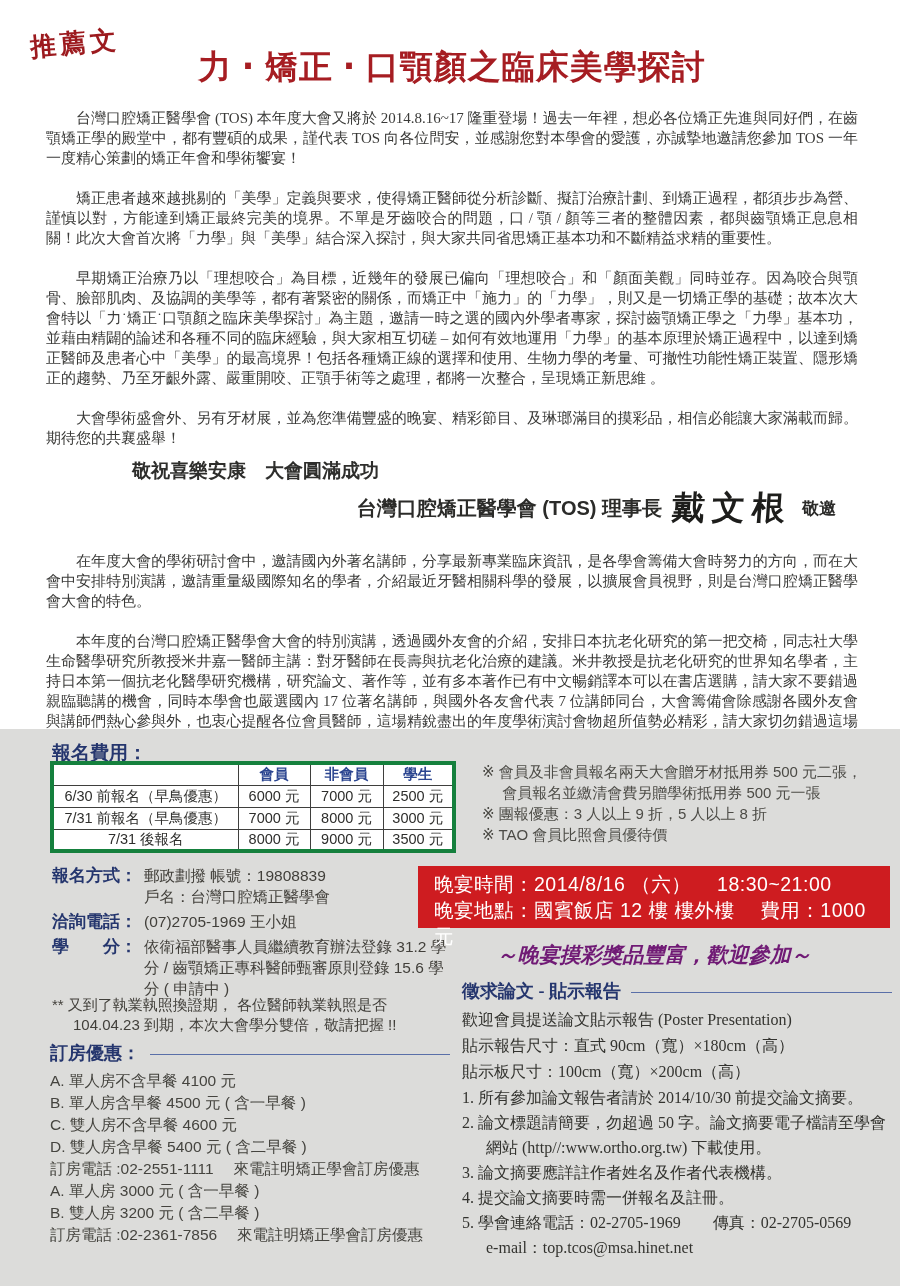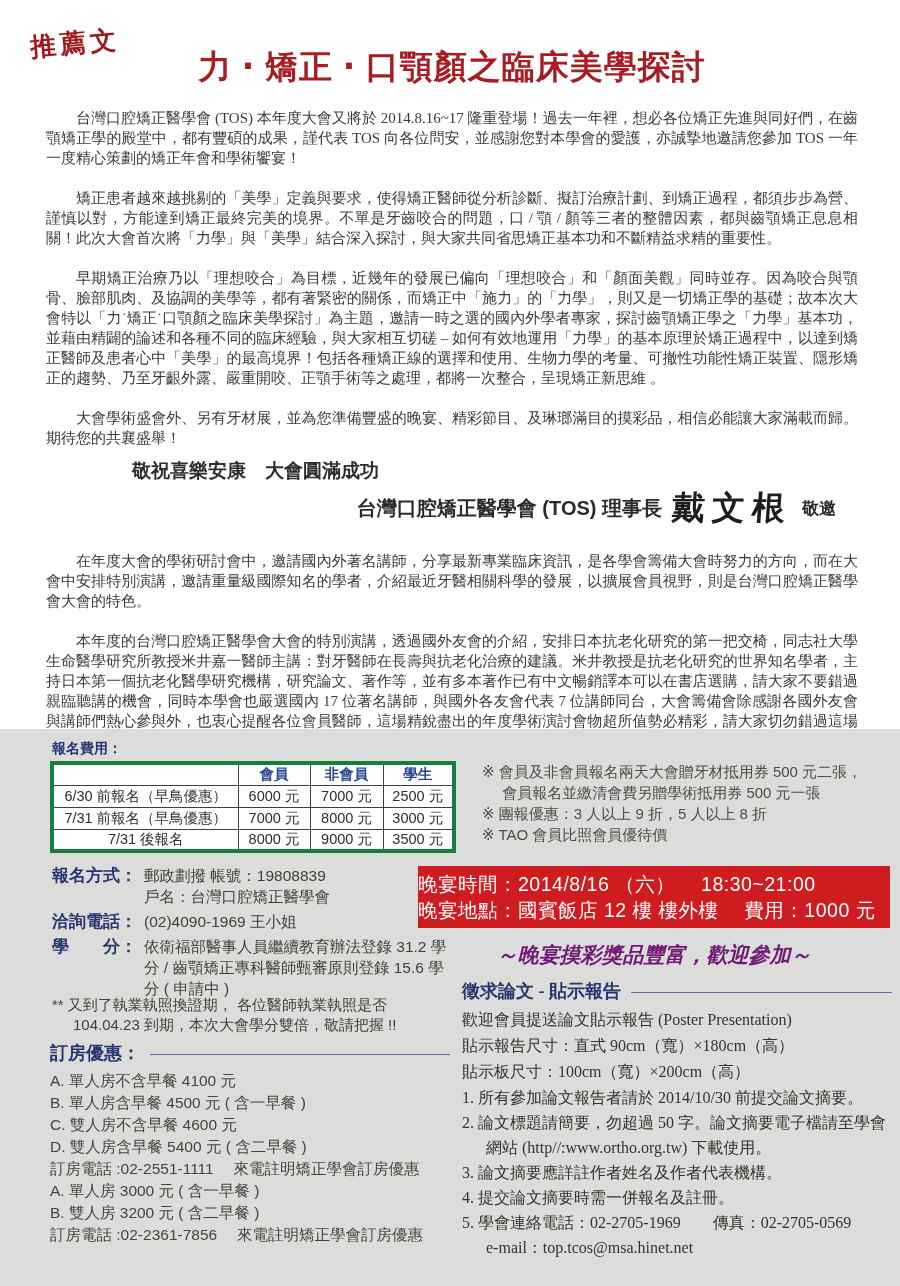--- a/index.html
+++ b/index.html
@@ -22,21 +22,21 @@
   .sig-org { font-family:"Liberation Sans","DejaVu Sans",sans-serif; font-weight:bold;
              font-size:20px; color:#2b2b29; }
   .sig-name { font-size:33px; font-weight:bold; letter-spacing:7px; color:#1d1d1b;
               transform:skewX(-4deg); }
   .sig-suffix { font-size:17px; font-weight:bold; color:#2b2b29; }
 
   
   .bottom { position:relative; width:900px; height:557px; background:#dcdcda;
             font-family:"Liberation Sans","DejaVu Sans",sans-serif; color:#45443f; }
   .navy-h { font-family:"Liberation Serif","DejaVu Serif",serif; font-weight:bold;
-            color:#25366e; font-size:14px; }
+            color:#25366e; font-size:19px; }
   .fees-heading { position:absolute; left:52px; top:11px; }
   table.fees { position:absolute; left:50px; top:32px; border-collapse:collapse;
                background:#fff; border:4px solid #15803d;padding-left:6px; }
   table.fees th, table.fees td { border:1px solid #3f3f3d; text-align:center;
                font-size:14.5px; height:22px; padding:0 4px; color:#2e2e2c; }
   table.fees th { color:#2b4590; font-weight:bold; }
   .col0 { width:186px; } .col1 { width:72px; } .col2 { width:73px; } .col3 { width:71px; }
 
   .notes { position:absolute; left:482px; top:32px; font-size:15px; line-height:21px; color:#4c4b46; }
   .notes .cont { padding-left:1.35em; }
@@ -51,21 +51,21 @@
              line-height:20px; color:#413f3a; padding-left:21px; text-indent:-21px; }
 
   .hotels { position:absolute; left:50px; top:312px; width:400px; }
   .h-rule { display:flex; align-items:baseline; gap:10px; }
   .h-rule .rule { flex:1; border-bottom:1.5px solid #5a6fa8; transform:translateY(-4px); }
   .hotel-lines { margin-top:6px; font-size:15.5px; line-height:19px; color:#45443f; }
   .hotel-lines div { margin-top:3px; }
   .hotel-name2 { margin-top:10px !important; }
 
   .banner { position:absolute; left:418px; top:137px; width:472px; height:62px;
-            background:#ce1c20; color:#fff; padding:5px 0; font-size:19.5px;
+            background:#ce1c20; color:#fff; padding:5px 16px; font-size:19.5px;
             line-height:26px; letter-spacing:0.5px; }
   .promo { position:absolute; left:418px; top:212px; width:472px; text-align:center;
            font-family:"Liberation Serif","DejaVu Serif",serif; font-style:italic;
            font-weight:bold; font-size:21px; color:#701a75; }
 
   .papers { position:absolute; left:462px; top:250px; width:430px;
             font-family:"Liberation Serif","DejaVu Serif",serif; color:#33332f; }
   .papers .h-rule .rule { border-bottom:1.5px solid #5a6fa8; }
   .p-line { font-size:16px; line-height:26px; }
   .p-item { font-size:16px; line-height:25px; padding-left:24px; text-indent:-24px; }
@@ -146,21 +146,21 @@
     <div class="method">
       <div class="mrow">
         <div class="mlabel">報名方式：</div>
         <div class="mval">
           <div>郵政劃撥  帳號：19808839</div>
           <div>戶名：台灣口腔矯正醫學會</div>
         </div>
       </div>
       <div class="mrow">
         <div class="mlabel">洽詢電話：</div>
-        <div class="mval">(02)4090-1969 王小姐</div>
+        <div class="mval">(07)2705-1969 王小姐</div>
       </div>
       <div class="mrow">
         <div class="mlabel">學　　分：</div>
         <div class="mval">依衛福部醫事人員繼續教育辦法登錄 31.2 學分 / 齒顎矯正專科醫師甄審原則登錄 15.6 學分 ( 申請中 )</div>
       </div>
     </div>
 
     <div class="license">** 又到了執業執照換證期， 各位醫師執業執照是否 104.04.23 到期，本次大會學分雙倍，敬請把握 !!</div>
 
     <div class="hotels">

